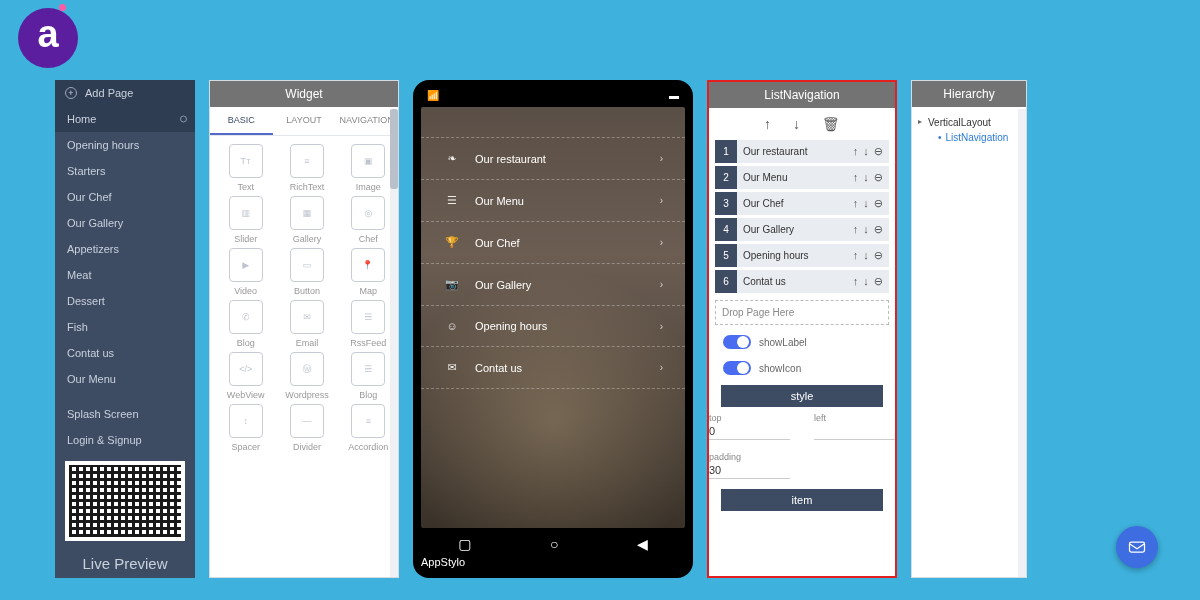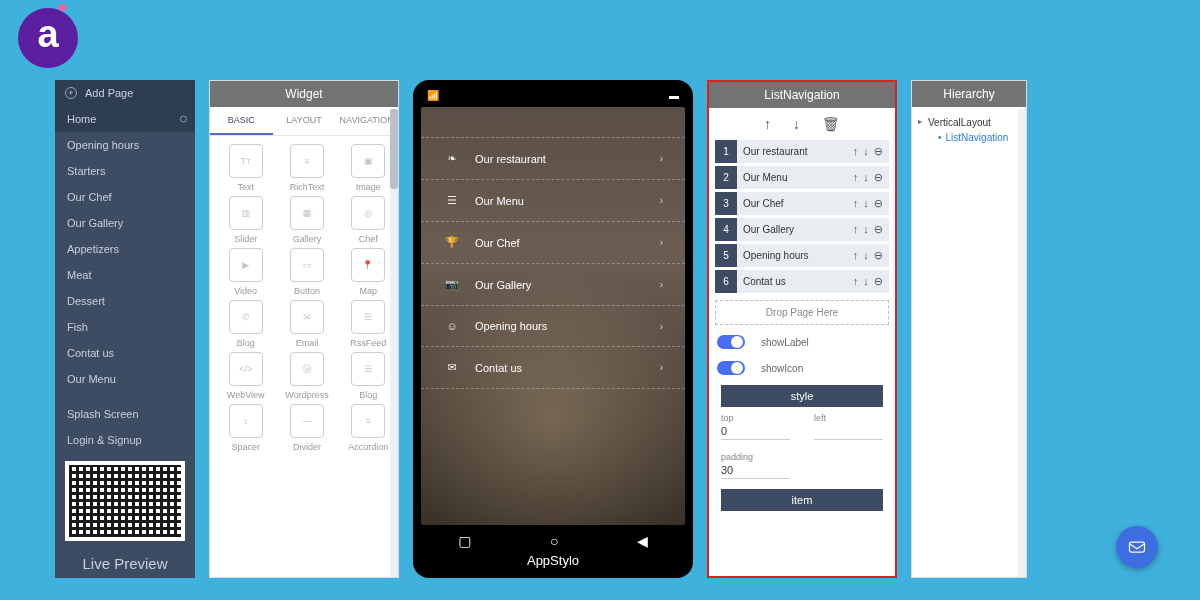--- a/index.html
+++ b/index.html
@@ -32,38 +32,38 @@
 .wscroll{position:absolute;right:0;top:28px;bottom:0;width:8px;background:#eef0f3}
 .wscroll::before{content:"";position:absolute;top:0;left:0;right:0;height:80px;background:#b9c0ca;border-radius:3px}
 .phone{width:280px;background:#000;border-radius:16px;padding:8px 6px;display:flex;flex-direction:column;color:#fff;font-size:11px}
 .pbar{display:flex;justify-content:space-between;padding:2px 8px;font-size:10px}
 .pscreen{flex:1;margin:4px 2px;background:linear-gradient(180deg,#5a4f46 0%,#6b5d52 35%,#3a3229 100%);border-radius:2px;position:relative;overflow:hidden}
 .pscreen::before{content:"";position:absolute;inset:0;background:radial-gradient(circle at 50% 75%,rgba(240,210,160,.25) 0%,transparent 45%);}
 .prow{display:flex;align-items:center;gap:14px;padding:14px 22px;border-bottom:1px dashed rgba(255,255,255,.3);font-size:11px;position:relative;z-index:1}
 .prow:first-child{border-top:1px dashed rgba(255,255,255,.3);margin-top:30px}
 .prow .chev{margin-left:auto;opacity:.7;font-size:10px}
 .picon{width:18px;text-align:center;opacity:.9}
-.pbrand{text-align:center;padding:2px;font-size:13px}
+.pbrand{padding:2px;font-size:11px}
 .pnav{display:flex;justify-content:space-around;padding:4px 0 2px}
 .pnav span{font-size:14px}
 .inspector{width:190px;background:#fff;border:2px solid #e41f1f;display:flex;flex-direction:column;font-size:11px;position:relative}
 .ins-tools{display:flex;justify-content:center;gap:22px;padding:8px;color:#555}
 .ins-tools span{cursor:pointer;font-size:14px}
 .navlist{padding:0 6px}
 .navrow{display:flex;align-items:center;background:#e9ecf1;margin-bottom:3px;font-size:10px}
 .navrow .num{width:22px;background:#3d4c63;color:#fff;text-align:center;padding:6px 0}
 .navrow .lbl{flex:1;padding:0 6px;color:#333}
 .navrow .ctrls{display:flex;gap:5px;padding-right:6px;color:#555}
 .navrow .ctrls span{cursor:pointer;font-size:11px}
-.drop{margin:4px 6px;border:1px dashed #bbb;text-align:center;padding:6px;font-size:10px;color:#888}
-.toggle-row{display:flex;align-items:center;gap:16px;padding:6px 8px;font-size:10px;color:#666}
+.drop{margin:4px 6px;border:1px dashed #bbb;padding:6px;font-size:10px;color:#888}
+.toggle-row{display:flex;align-items:center;gap:8px;padding:6px 14px;font-size:10px;color:#666}
 .toggle{width:28px;height:14px;background:#4a6cf0;border-radius:8px;position:relative}
 .toggle::after{content:"";position:absolute;top:1px;left:14px;width:12px;height:12px;background:#fff;border-radius:50%}
 .sect-head{background:#3d4c63;color:#fff;text-align:center;padding:5px;font-size:11px;margin:4px 12px 0}
-.fields{display:flex;gap:24px;padding:6px 12px;font-size:9px;color:#888}
+.fields{display:flex;gap:24px;padding:6px 0;font-size:9px;color:#888}
 .field{flex:1}
 .field input{width:100%;border:none;border-bottom:1px solid #ccc;font-size:11px;padding:2px 0;color:#333}
 .hierarchy{width:116px;background:#fff;border:1px solid #d6dbe2;font-size:11px;position:relative}
 .hier-body{padding:10px 8px;color:#333;font-size:10px}
 .hier-body .root{padding-left:8px;position:relative}
 .hier-body .root::before{content:"▸";position:absolute;left:-2px;font-size:8px;color:#666}
 .hier-body .child{padding-left:18px;color:#2b7bd6;margin-top:4px}
 .hier-body .child::before{content:"•";color:#2b7bd6;margin-right:4px}
 .hscroll{position:absolute;right:0;top:28px;bottom:0;width:8px;background:#eef0f3}
 .fab{position:absolute;right:42px;bottom:32px;width:42px;height:42px;border-radius:50%;background:#3d6de0;display:flex;align-items:center;justify-content:center;color:#fff;box-shadow:0 2px 6px rgba(0,0,0,.3)}

